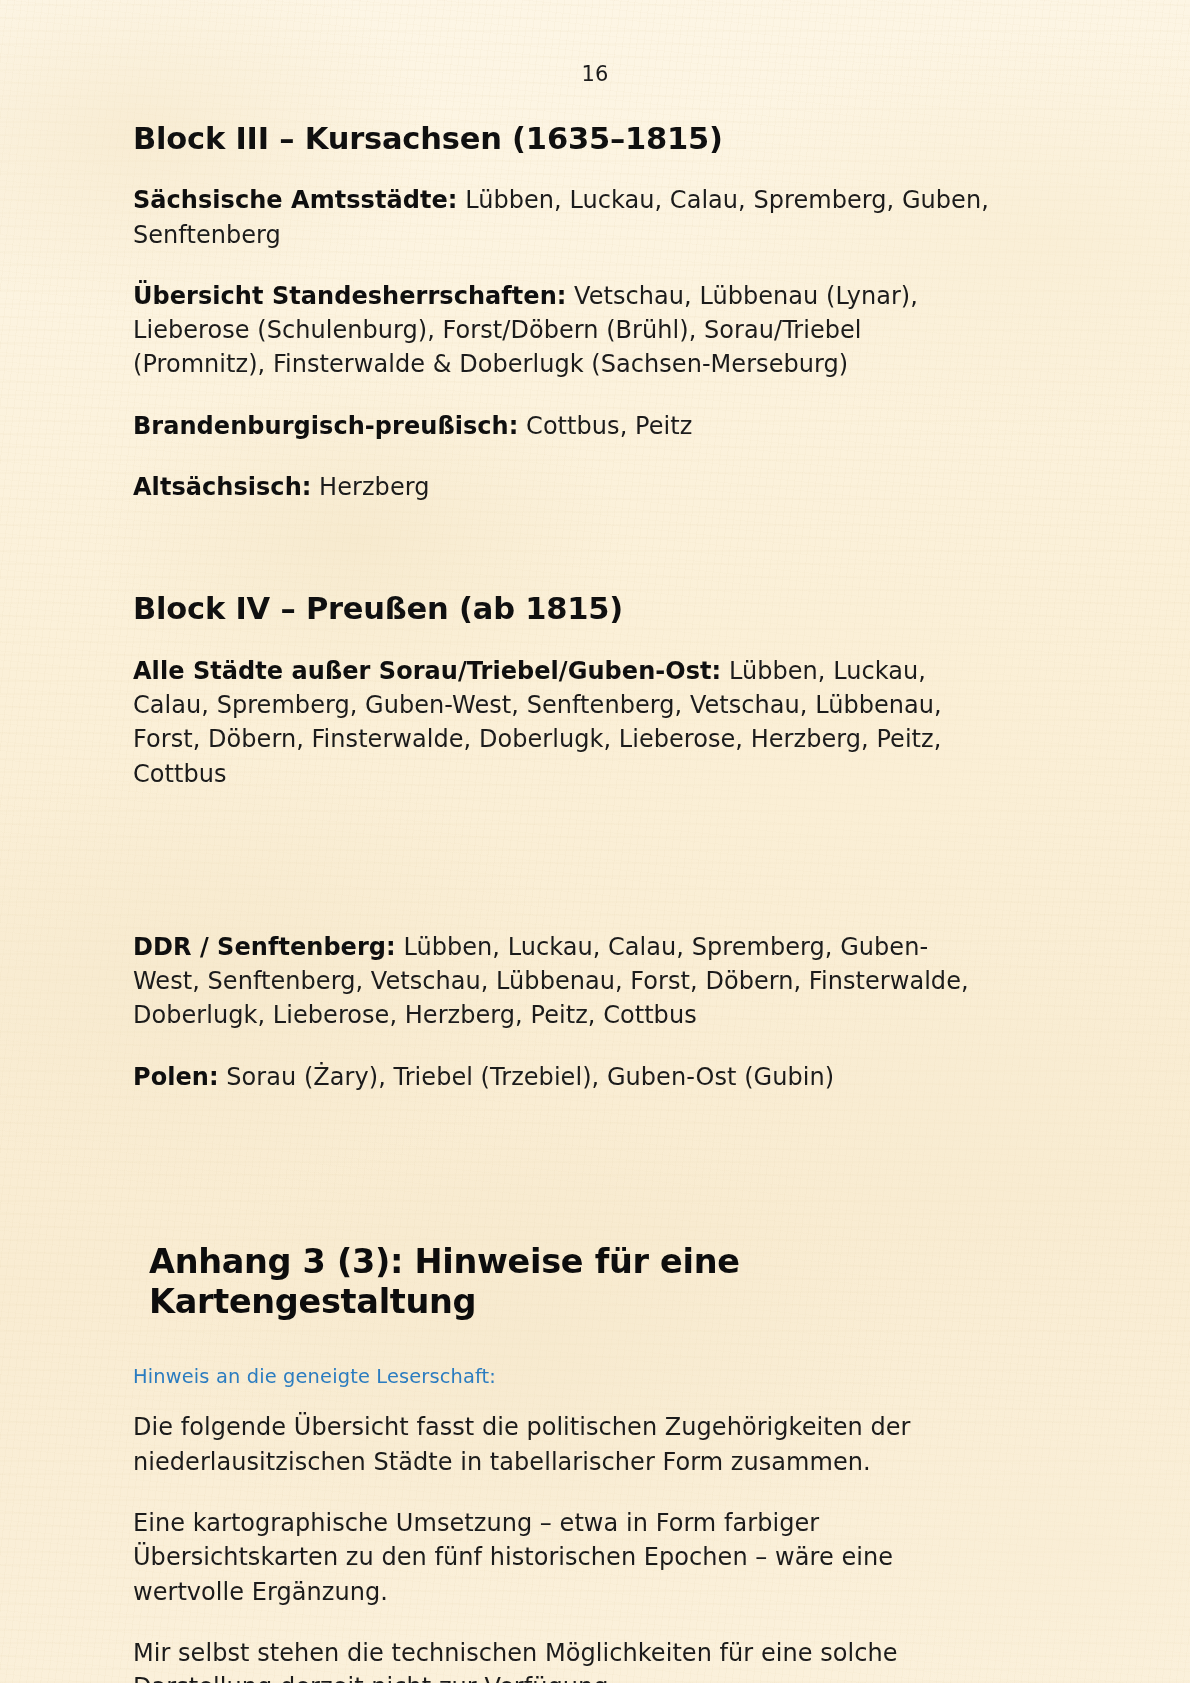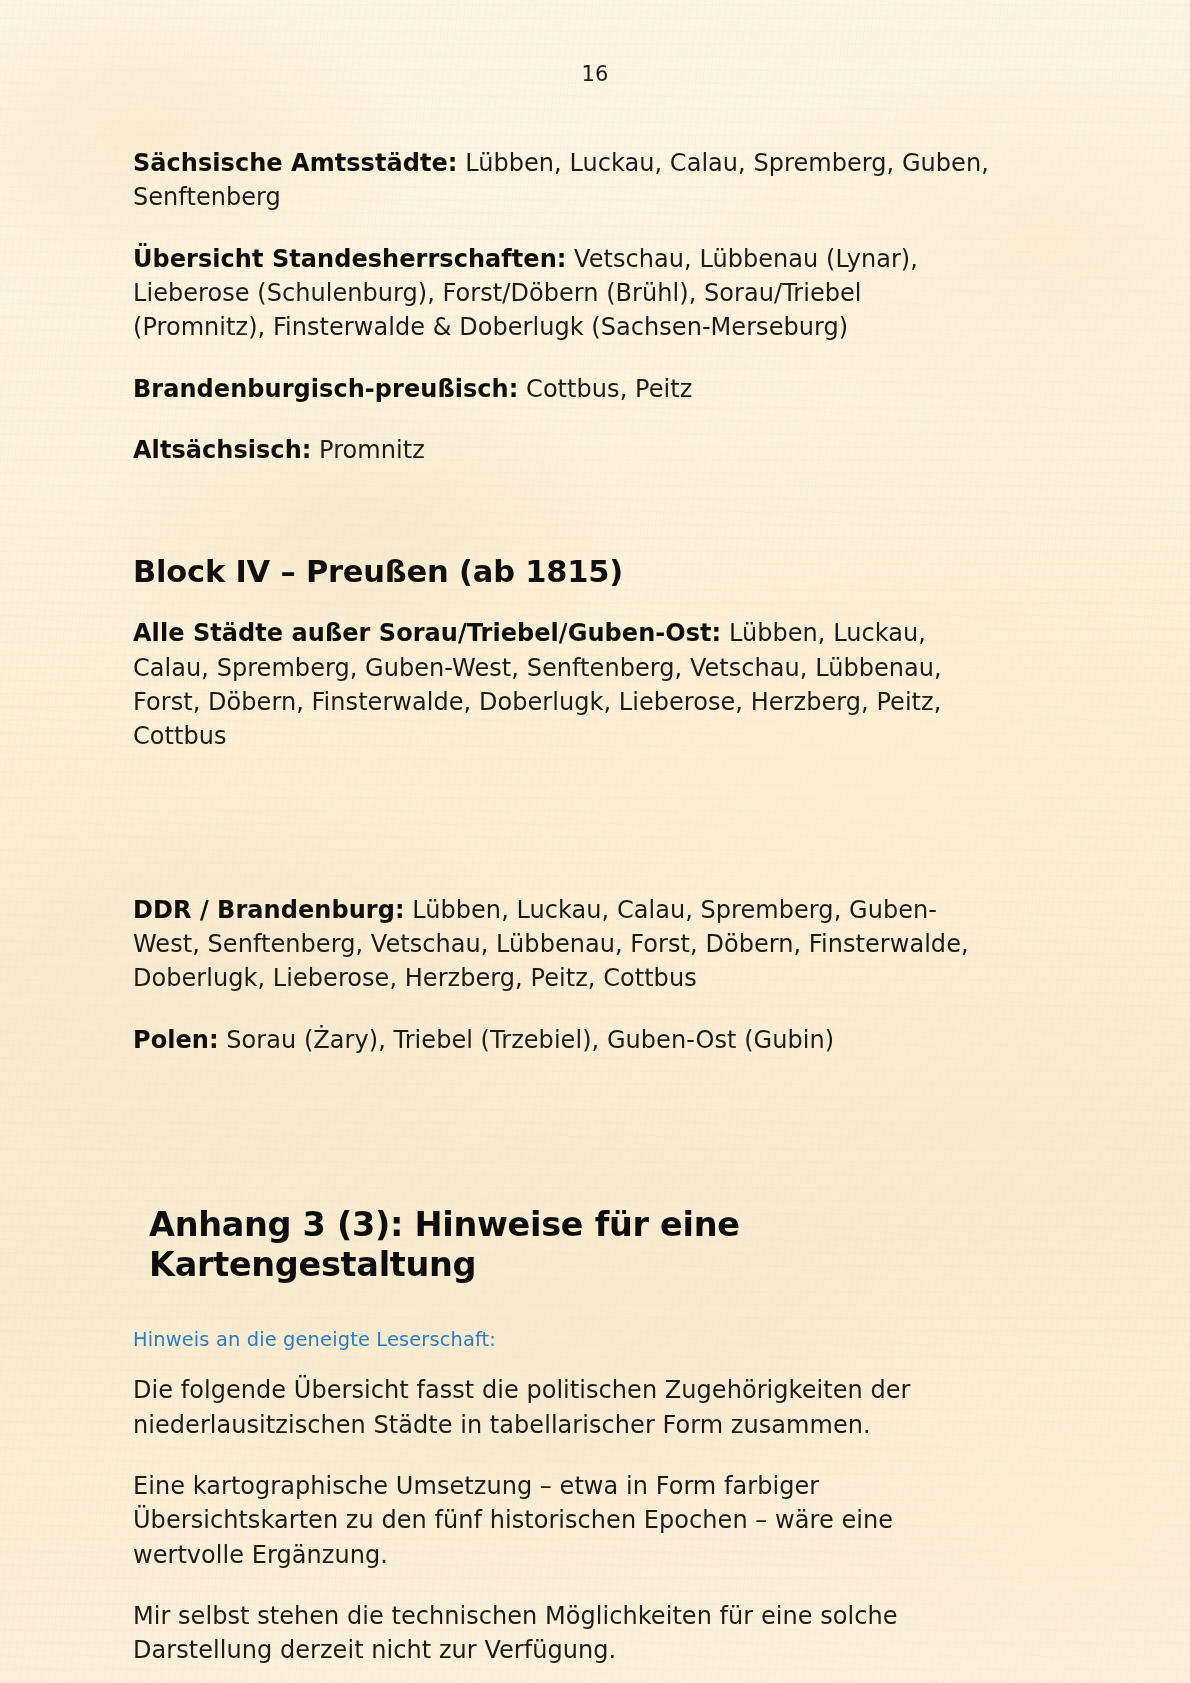--- a/index.html
+++ b/index.html
@@ -114,58 +114,59 @@
 <body>
 
 <div id="paper-texture"></div>
 
 <div id="page">
 
   <div class="page-number">16</div>
 
   <div class="content">
 
+    <h1 class="block-heading">Block III – Kursachsen (1635–1815)</h1>
     <div class="gap-heading"></div>
 
     <p class="body">
       <span class="lead">Sächsische Amtsstädte:</span><span> Lübben, Luckau, Calau, Spremberg, Guben, Senftenberg</span>
     </p>
     <div class="gap-md"></div>
 
     <p class="body">
       <span class="lead">Übersicht Standesherrschaften:</span><span> Vetschau, Lübbenau (Lynar), Lieberose (Schulenburg), Forst/Döbern (Brühl), Sorau/Triebel (Promnitz), Finsterwalde &amp; Doberlugk (Sachsen-Merseburg)</span>
     </p>
     <div class="gap-md"></div>
 
     <p class="body">
       <span class="lead">Brandenburgisch-preußisch:</span><span> Cottbus, Peitz</span>
     </p>
     <div class="gap-md"></div>
 
     <p class="body">
-      <span class="lead">Altsächsisch:</span><span> Promnitz</span>
+      <span class="lead">Altsächsisch:</span><span> Herzberg</span>
     </p>
 
     <div class="gap-lg"></div>
 
     <h1 class="block-heading">Block IV – Preußen (ab 1815)</h1>
     <div class="gap-heading"></div>
 
     <p class="body">
       <span class="lead">Alle Städte außer Sorau/Triebel/Guben-Ost:</span><span> Lübben, Luckau, Calau, Spremberg, Guben-West, Senftenberg, Vetschau, Lübbenau, Forst, Döbern, Finsterwalde, Doberlugk, Lieberose, Herzberg, Peitz, Cottbus</span>
     </p>
     <div class="gap-md"></div>
 
 
     <div class="gap-lg"></div>
 
     <div class="gap-heading"></div>
 
     <p class="body">
-      <span class="lead">DDR / Brandenburg:</span><span> Lübben, Luckau, Calau, Spremberg, Guben-West, Senftenberg, Vetschau, Lübbenau, Forst, Döbern, Finsterwalde, Doberlugk, Lieberose, Herzberg, Peitz, Cottbus</span>
+      <span class="lead">DDR / Senftenberg:</span><span> Lübben, Luckau, Calau, Spremberg, Guben-West, Senftenberg, Vetschau, Lübbenau, Forst, Döbern, Finsterwalde, Doberlugk, Lieberose, Herzberg, Peitz, Cottbus</span>
     </p>
     <div class="gap-md"></div>
 
     <p class="body">
       <span class="lead">Polen:</span><span> Sorau (Żary), Triebel (Trzebiel), Guben-Ost (Gubin)</span>
     </p>
 
     <div class="gap-xl"></div>
 
     <h1 class="anhang-heading">Anhang 3 (3): Hinweise für eine Kartengestaltung</h1>

